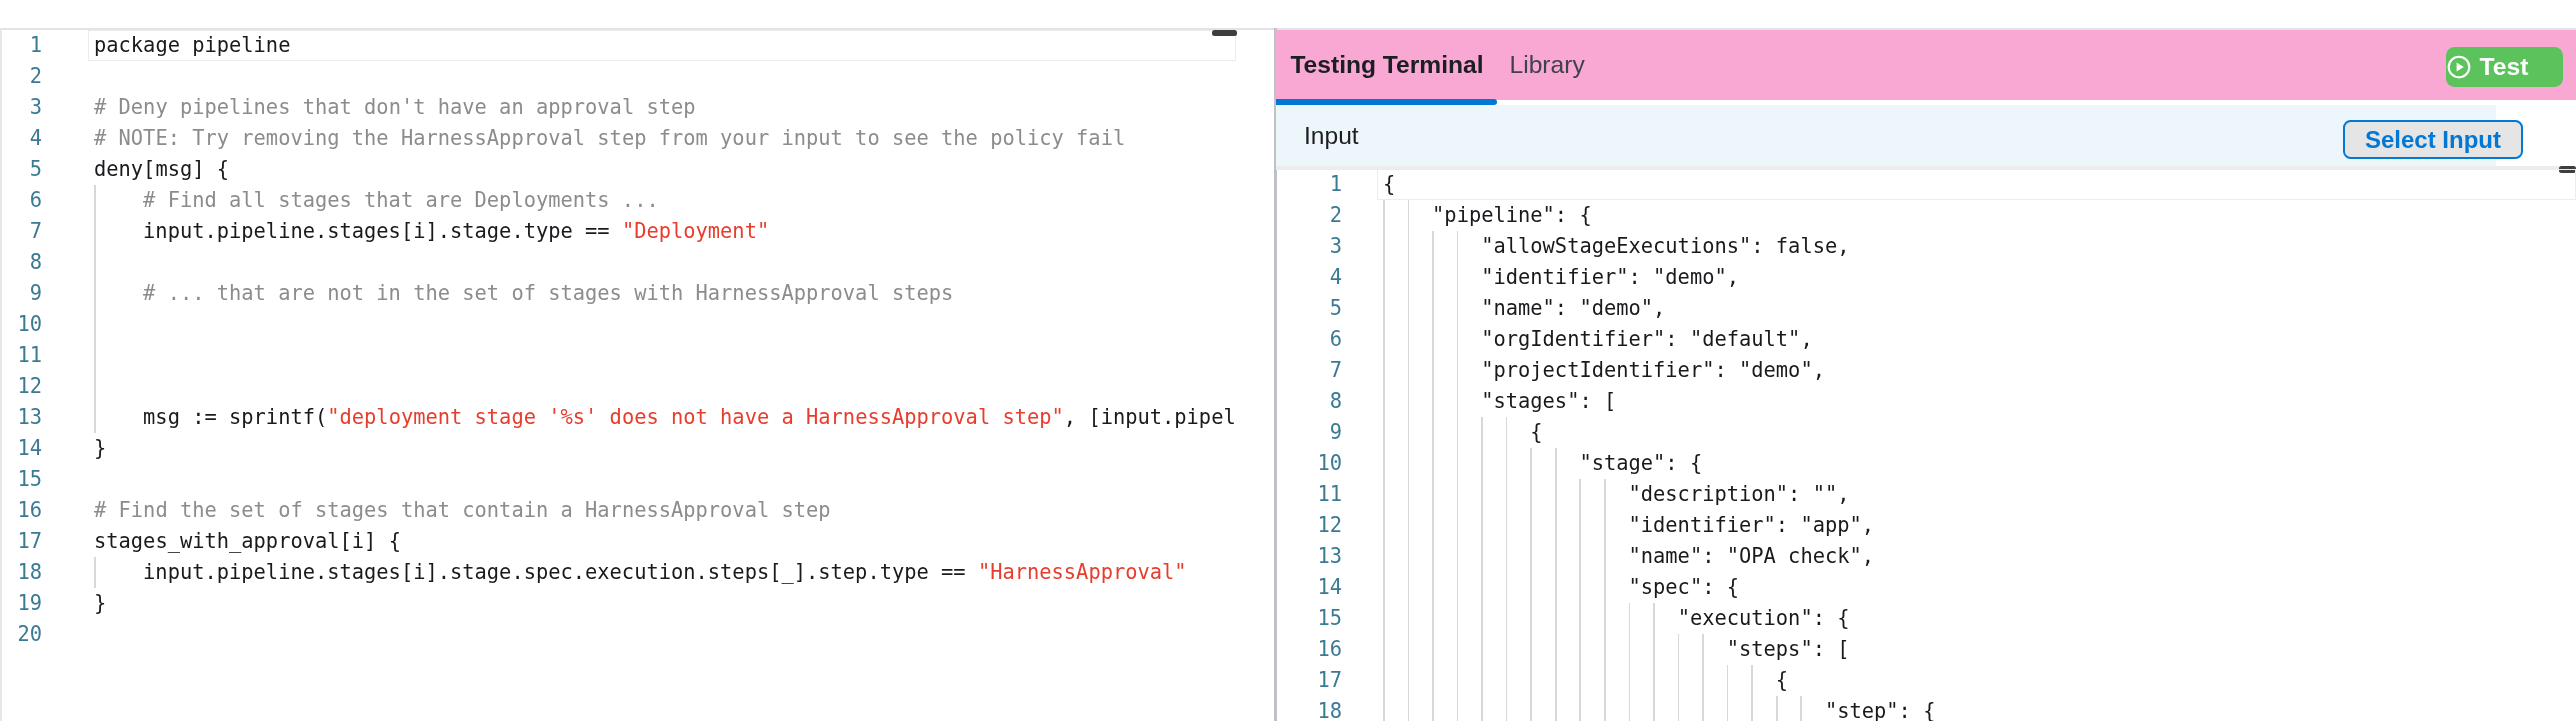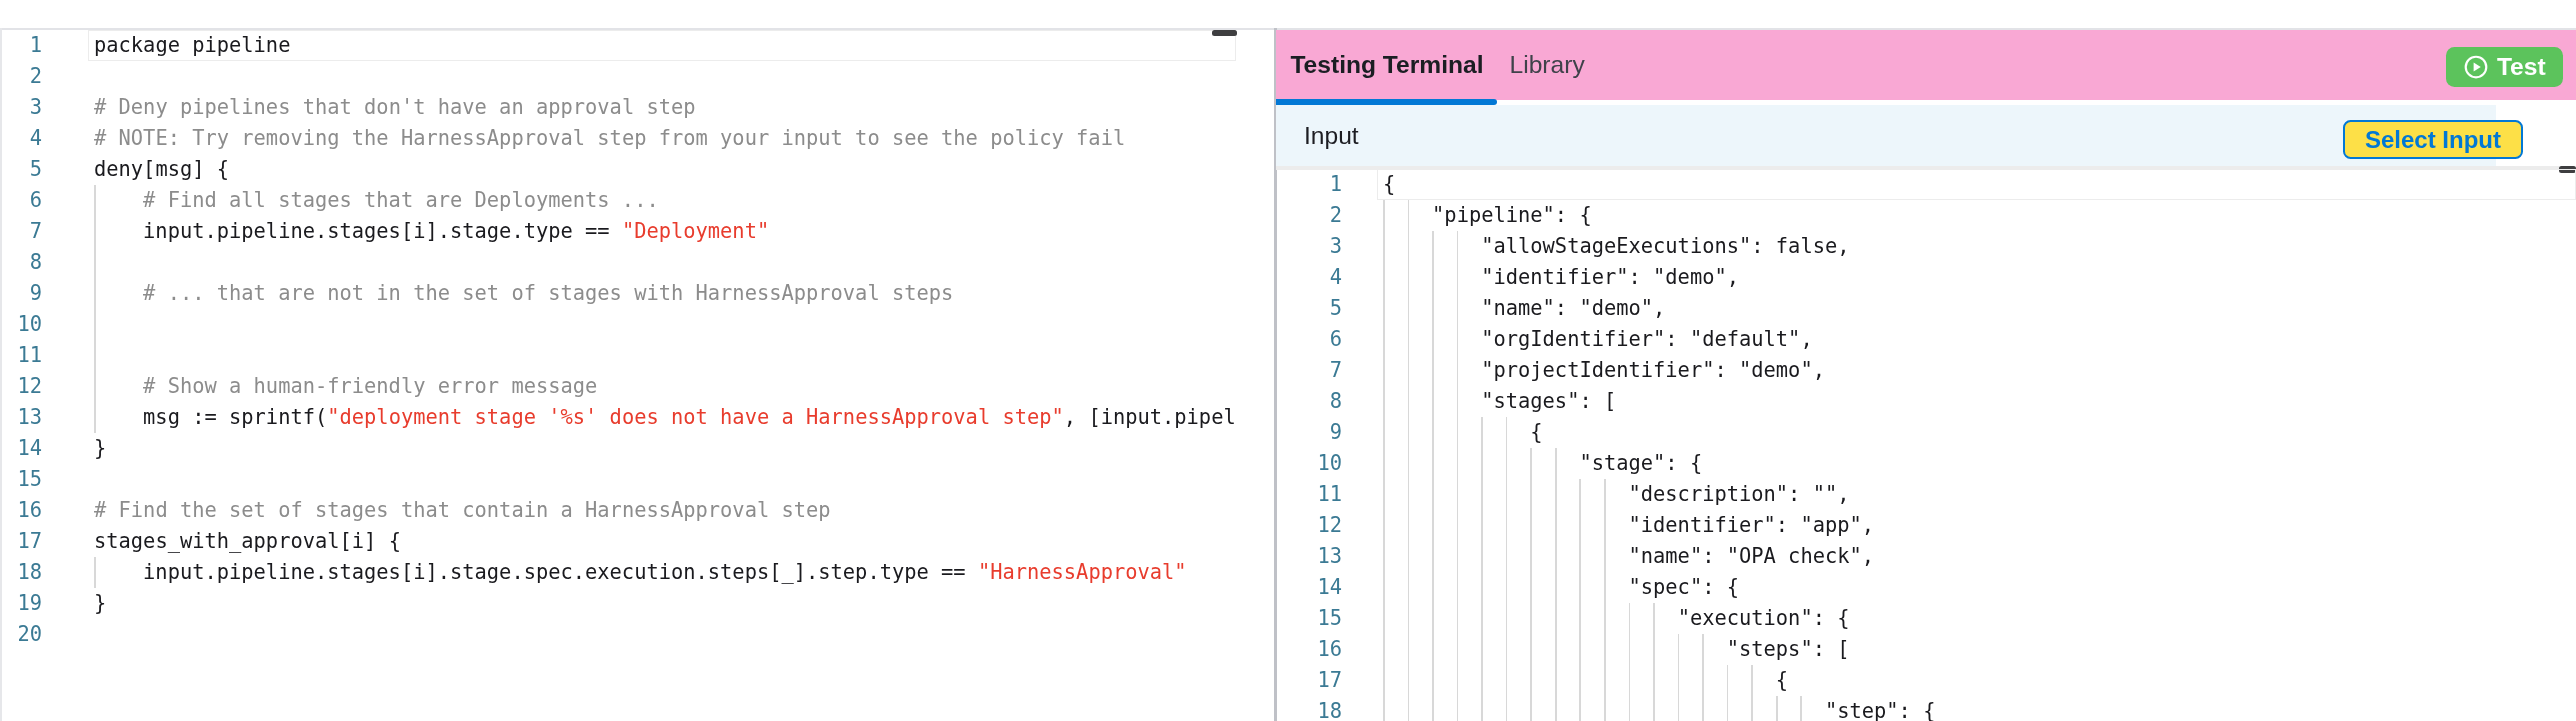--- a/index.html
+++ b/index.html
@@ -42,25 +42,25 @@
   #right-thumb { left:2559px; top:166px; width:17px; height:6.8px; }
 
   
   .tabbar { position:absolute; left:1276px; top:30px; width:1300px; height:70px; background:#f9a8d4; display:flex; align-items:center; }
   .tab { font-size:24.6px; cursor:pointer; }
   .tab.active { font-weight:700; color:#1b1e23; margin-left:14.4px; }
   .tab.inactive { font-weight:400; color:#3f424a; margin-left:26px; }
   .tab-underline { position:absolute; left:1276px; top:99px; width:221px; height:6px; background:#0278d5; border-radius:0 3.4px 3.4px 0; }
 
   .test-btn { position:absolute; left:2446px; top:47px; width:117px; height:40px; background:#5cc35c; border:none; border-radius:8.5px;
-              color:#fff; font-family:"Liberation Sans",sans-serif; font-size:24.6px; font-weight:700; display:flex; align-items:center; justify-content:center; gap:7.6px; cursor:pointer; }
+              color:#fff; font-family:"Liberation Sans",sans-serif; font-size:24.6px; font-weight:700; display:flex; align-items:center; gap:7.6px; cursor:pointer; }
 
   .input-bar { position:absolute; left:1276px; top:105px; width:1220px; height:61px; background:#edf6fb; display:flex; align-items:center; }
   .input-title { margin-left:28px; font-size:24.6px; font-weight:500; color:#1d1d22; }
-  .select-input-btn { position:absolute; left:2343px; top:120px; width:180px; height:39px; background:#fde047; border:2.1px solid #0278d5; border-radius:7.6px;
+  .select-input-btn { position:absolute; left:2343px; top:120px; width:180px; height:39px; background:#e5e5e5; border:2.1px solid #0278d5; border-radius:7.6px;
                       color:#0278d5; font-family:"Liberation Sans",sans-serif; font-size:24px; font-weight:600; display:flex; align-items:center; justify-content:center; cursor:pointer; }
 </style>
 </head>
 <body>
 
 <div class="page">
 
   <div class="split-top-border"></div>
   <div class="page-left-edge"></div>
 
@@ -104,21 +104,21 @@
       <div class="ed-row">
         <span class="ln">10</span>
         <span class="lc"><span class="ind" style="width: 4ch;"></span></span>
       </div>
       <div class="ed-row">
         <span class="ln">11</span>
         <span class="lc"><span class="ind" style="width: 4ch;"></span></span>
       </div>
       <div class="ed-row">
         <span class="ln">12</span>
-        <span class="lc"><span class="ind" style="width: 4ch;"></span><span class="seg-m"># Show a human-friendly error message</span></span>
+        <span class="lc"><span class="ind" style="width: 4ch;"></span></span>
       </div>
       <div class="ed-row">
         <span class="ln">13</span>
         <span class="lc"><span class="ind" style="width: 4ch;"></span><span class="seg-c">msg := sprintf(</span><span class="seg-s">"deployment stage '%s' does not have a HarnessApproval step"</span><span class="seg-c">, [input.pipeline.stages[i].stage.name])</span></span>
       </div>
       <div class="ed-row">
         <span class="ln">14</span>
         <span class="lc"><span class="seg-c">}</span></span>
       </div>
       <div class="ed-row">

